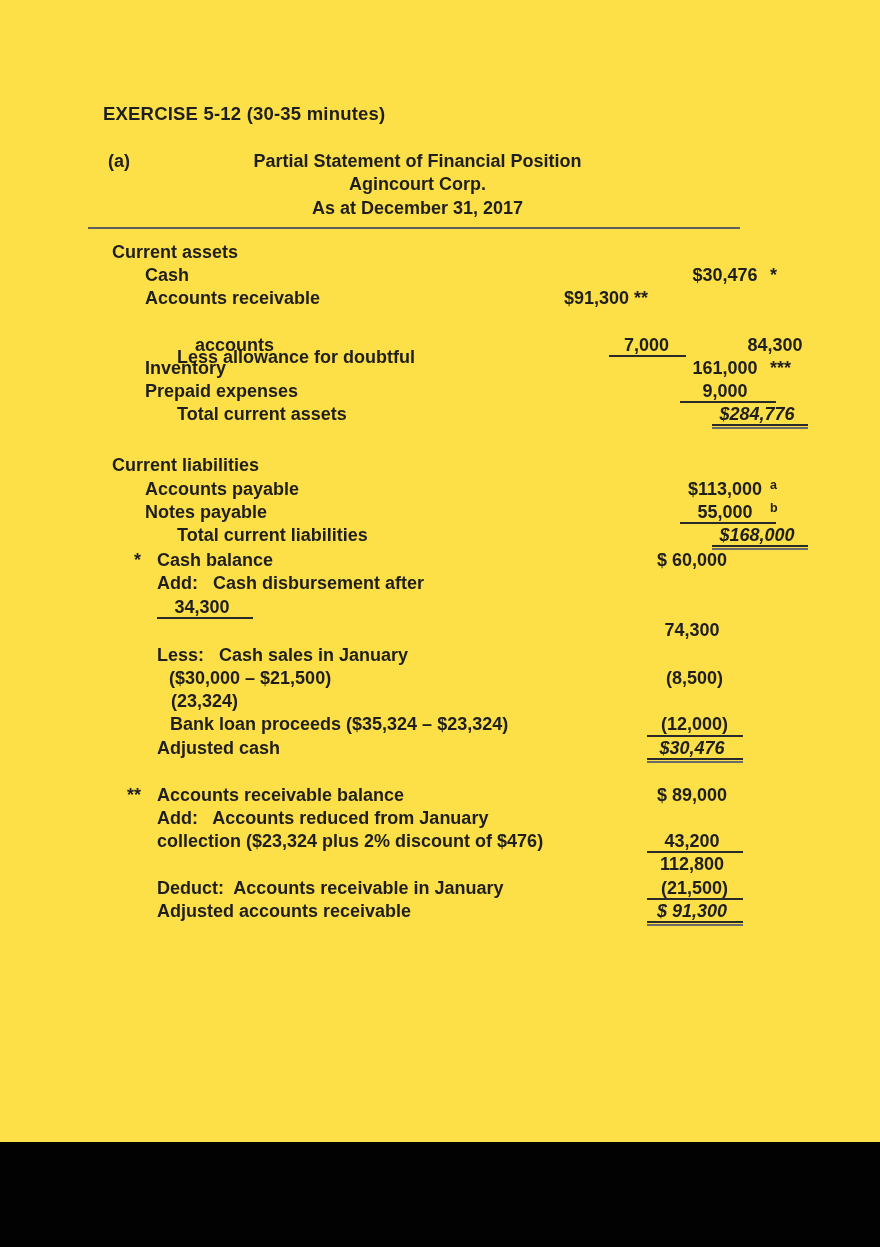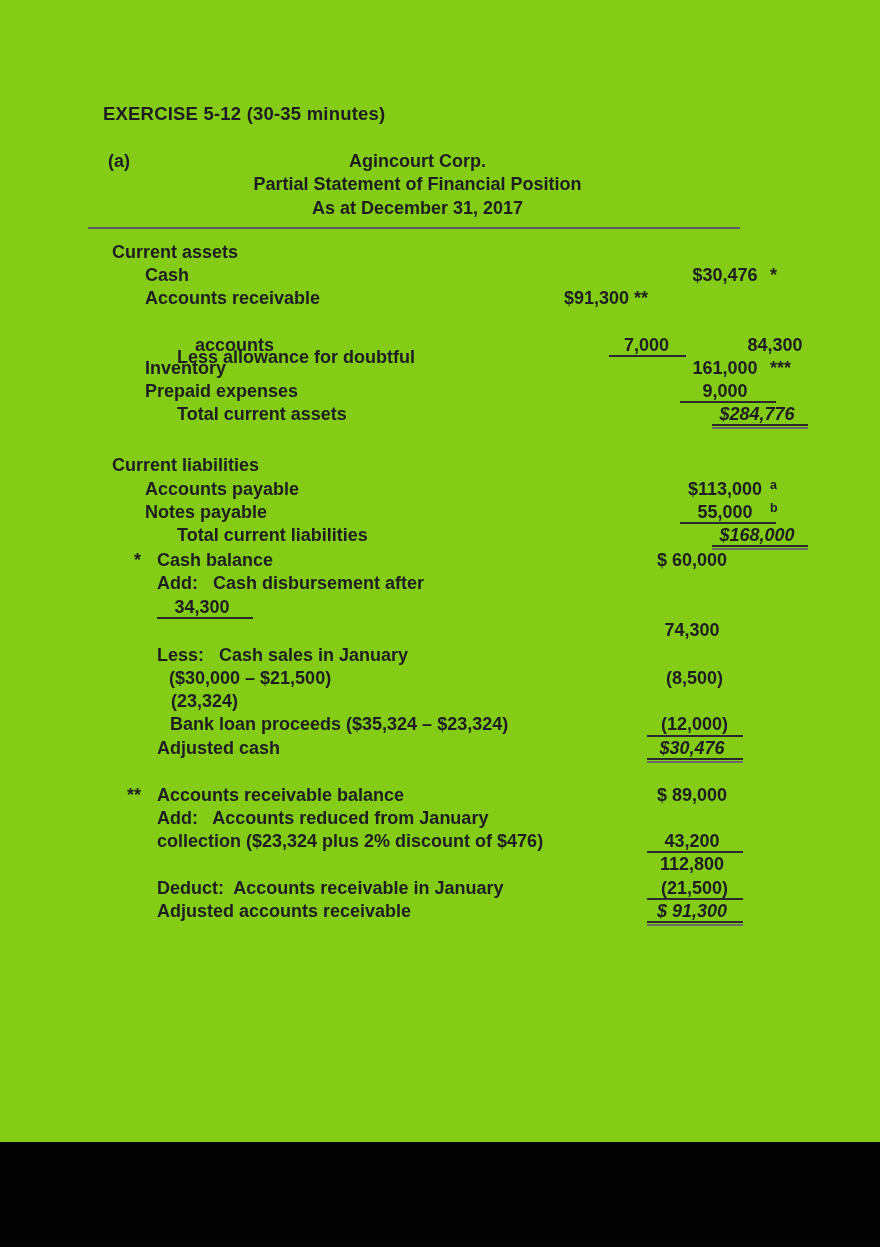--- a/index.html
+++ b/index.html
@@ -1,18 +1,18 @@
 <!DOCTYPE html>
 <html><head>
 <meta charset="utf-8">
 <style>
   html,body { margin:0; padding:0; background:#ffffff; }
   .page {
     position:relative; width:880px; height:1247px; overflow:hidden;
-    background:#84cc16; color:#1e1e1e;
+    background:#fde047; color:#1e1e1e;
     font-family:"Liberation Sans","DejaVu Sans",sans-serif;
     font-weight:700; font-size:18px;
   }
   .title { font-size:18.5px; line-height:22px; margin:103px 0 0 103px; letter-spacing:.2px; }
   .head-block { position:relative; margin-top:25px; line-height:23.3px; }
   .part { position:absolute; left:108px; top:0; }
   .center-head { margin-left:95px; width:645px; text-align:center; }
   .rule { margin:7px 0 0 88px; width:652px; height:0; border:none; border-top:2px solid #5f5f5f; }
 
   section.rows { margin-left:112px; width:631px; }
@@ -41,22 +41,22 @@
 </style>
 </head>
 <body>
 
 <div class="page">
   <div class="title">EXERCISE 5-12 (30-35 minutes)</div>
 
   <div class="head-block">
     <span class="part">(a)</span>
     <div class="center-head">
+      <div>Partial Statement of Financial Position</div>
       <div>Agincourt Corp.</div>
-      <div>Partial Statement of Financial Position</div>
       <div>As at December 31, 2017</div>
     </div>
   </div>
 
   <hr class="rule">
 
   <section class="rows" id="statement">
       <div class="row"><div class="lbl lbl-st" style="padding-left: 0px;">Current assets</div><div class="c1"><span></span></div><div class="spc"></div><div class="c2"><span></span></div></div>
       <div class="row"><div class="lbl lbl-st" style="padding-left: 33px;">Cash</div><div class="c1"><span></span></div><div class="spc"></div><div class="c2"><span>$30,476</span><span class="mark">*</span></div></div>
       <div class="row"><div class="lbl lbl-st" style="padding-left: 33px;">Accounts receivable</div><div class="c1"><span>$91,300</span><span class="mark">**</span></div><div class="spc"></div><div class="c2"><span></span></div></div>

